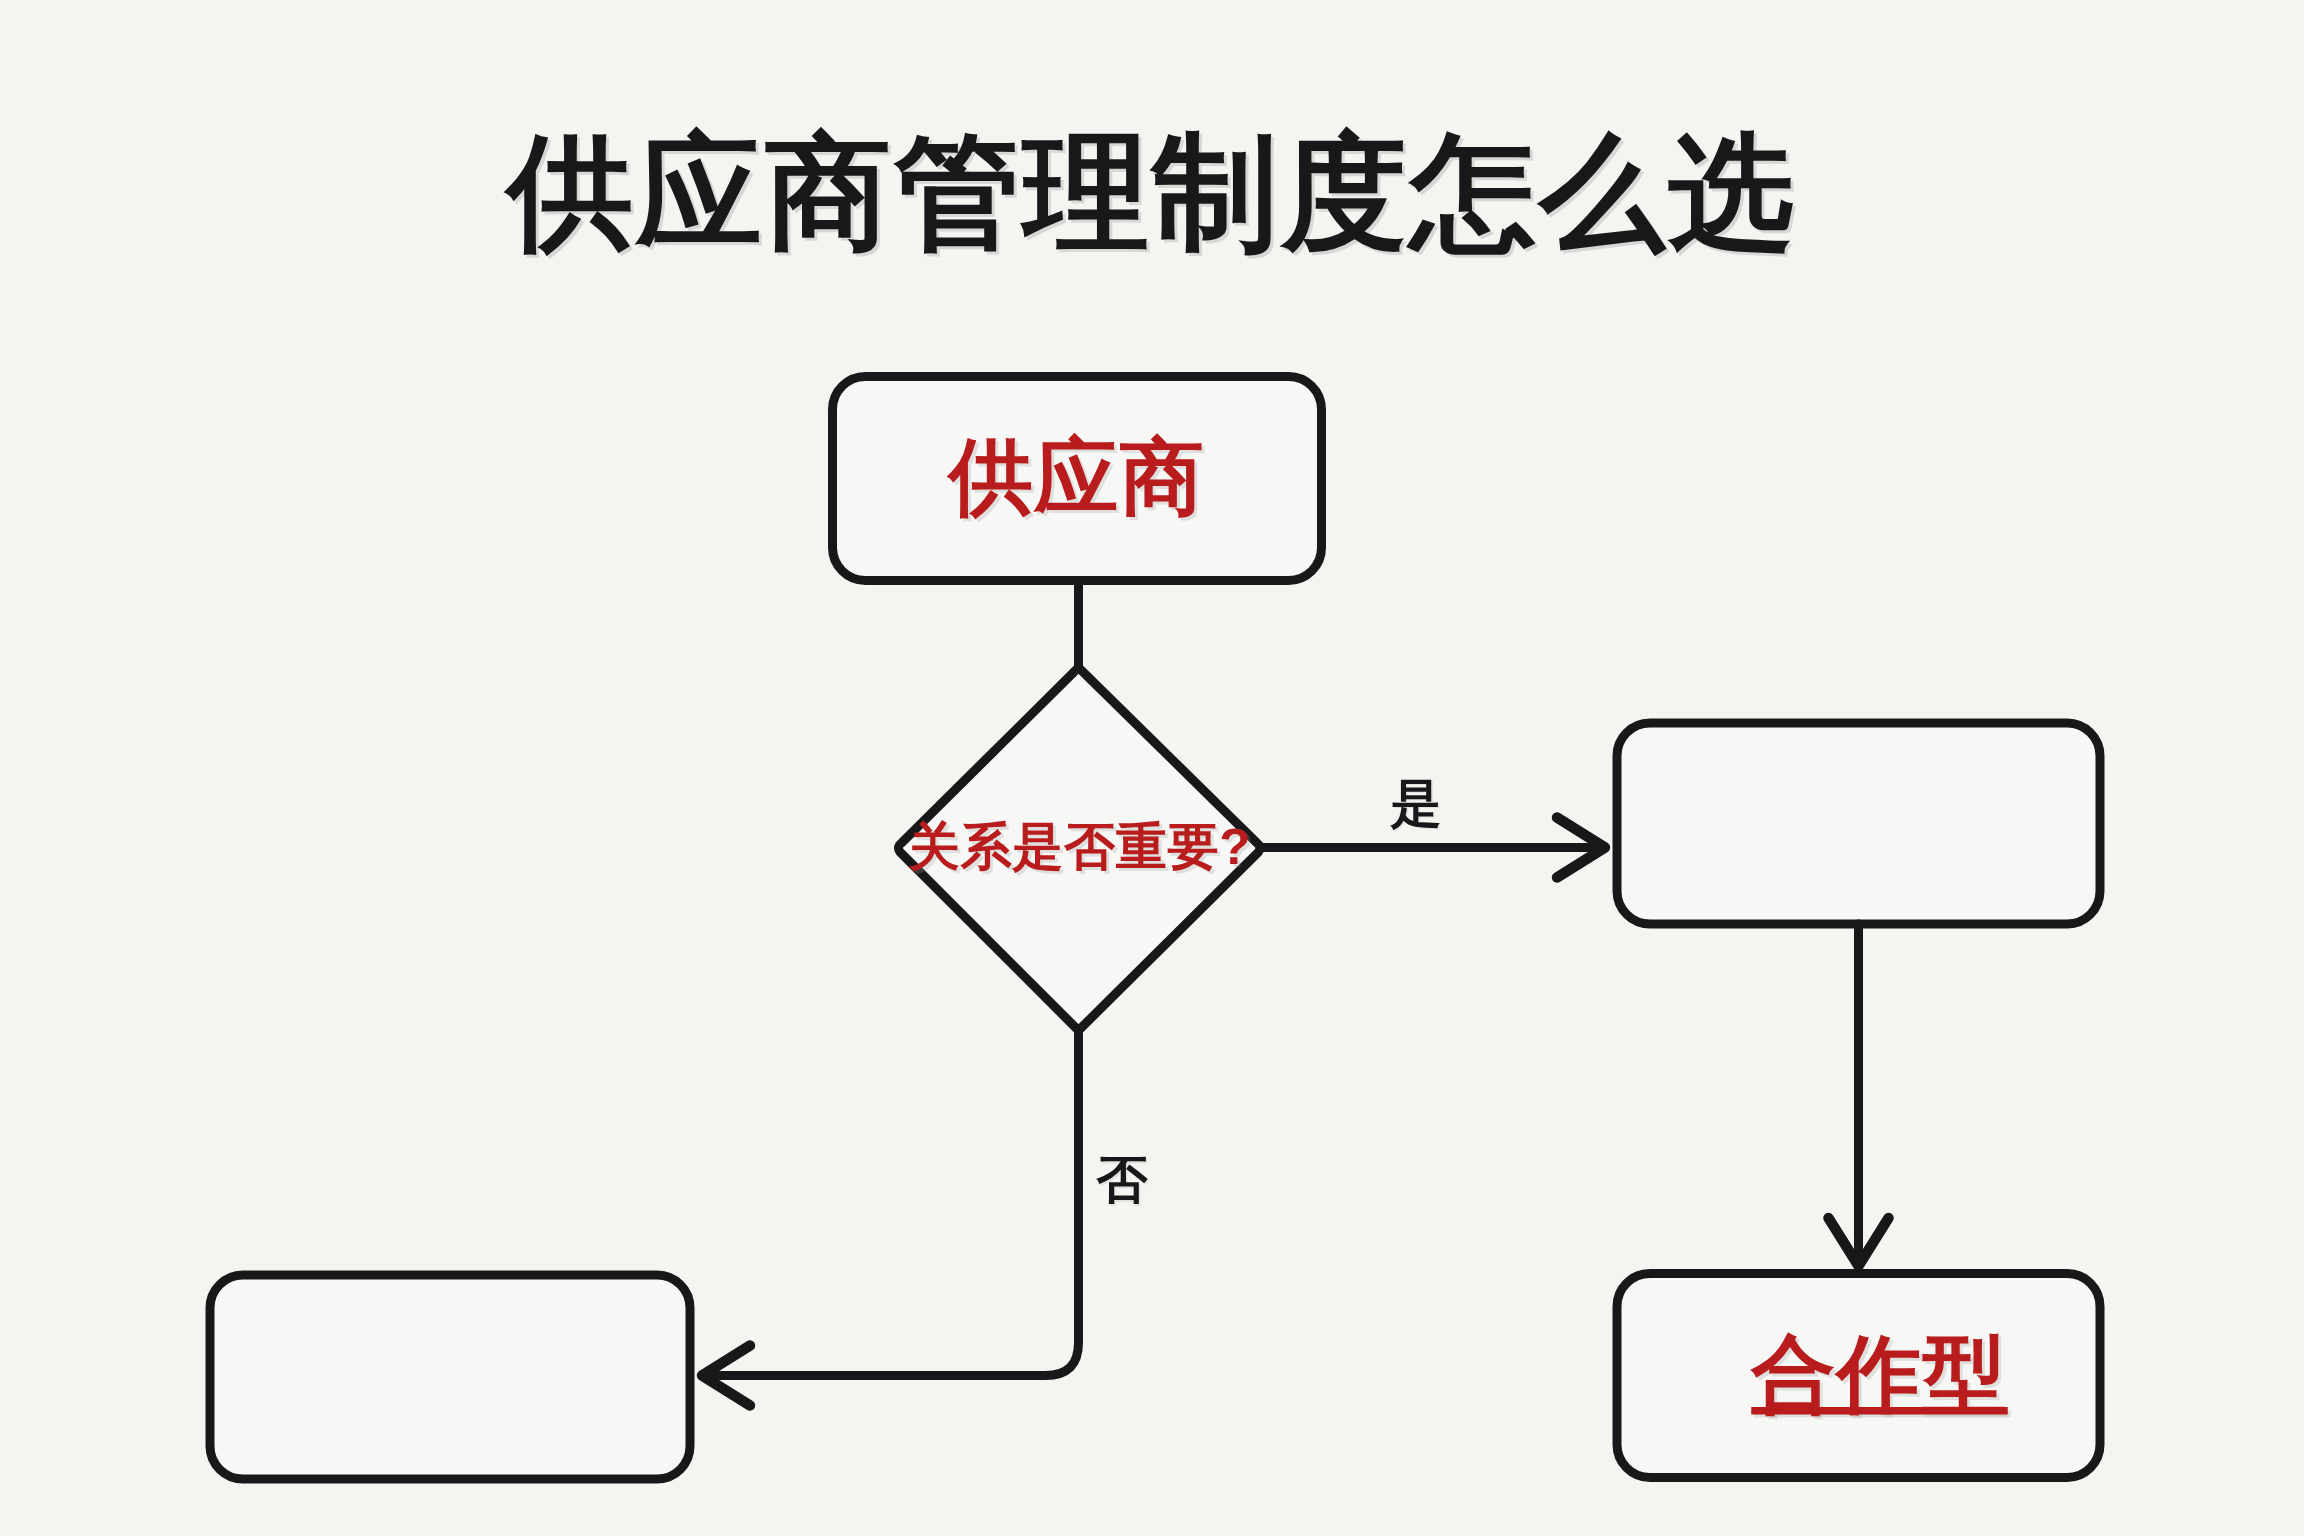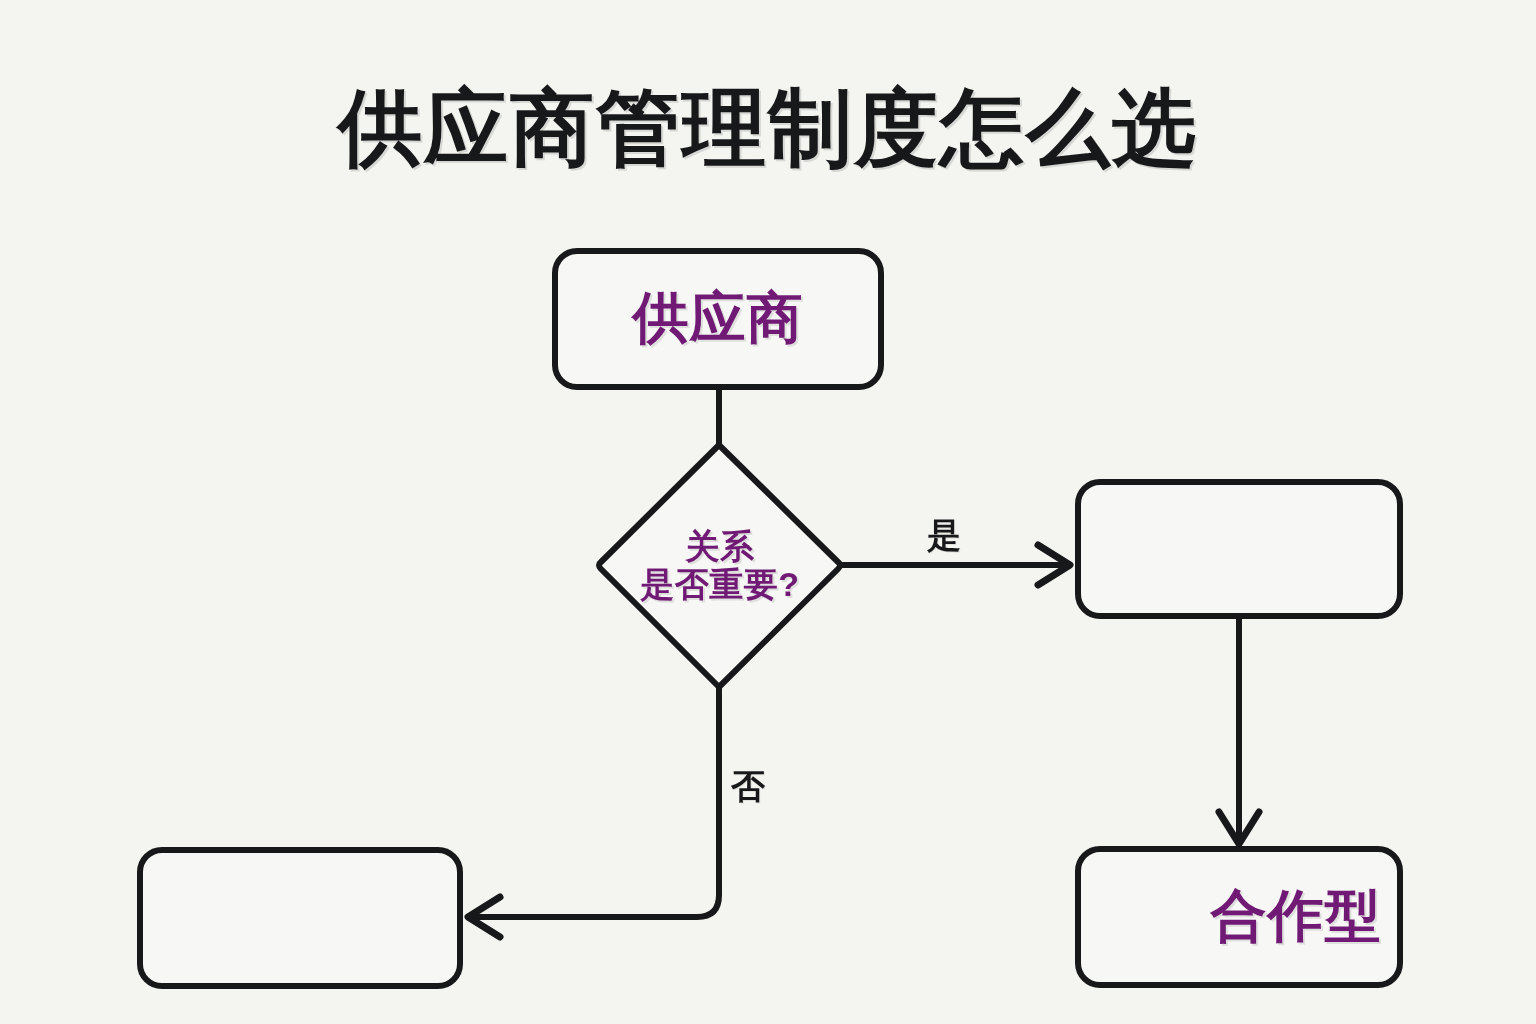--- a/index.html
+++ b/index.html
@@ -39,34 +39,34 @@
     left: 0;
     top: 0;
     width: 1536px;
     height: 1024px;
   }
   .node-label {
     position: absolute;
     display: flex;
     align-items: center;
     justify-content: center;
-    color: #701a75;
+    color: #b91c1c;
     font-weight: 700;
     text-align: center;
     pointer-events: none;
     text-shadow: 2px 2px 0 rgba(150,150,150,0.25);
   }
   .node-label.big {
     font-size: 56px;
     letter-spacing: 1px;
   }
   .node-label.decision {
     font-size: 34px;
     line-height: 1.12;
-    flex-direction: column;
+    flex-direction: row;
     letter-spacing: 0.5px;
   }
   .edge-label {
     position: absolute;
     color: #17181a;
     font-size: 34px;
     font-weight: 600;
     text-shadow: 1px 1px 0 rgba(150,150,150,0.2);
     pointer-events: none;
   }
@@ -103,20 +103,20 @@
   </svg>
 
   <div class="node-label big" style="left:555px; top:209px; width:326px; height:136px;">供应商</div>
 
   <div class="node-label decision" style="left:600px; top:452px; width:240px; height:142px;">
     <span>关系</span>
     <span>是否重要?</span>
   </div>
 
 
-  <div class="node-label big" style="left:1135px; top:807px; width:322px; height:136px;">合作型</div>
+  <div class="node-label big" style="left:1092px; top:807px; width:322px; height:136px;text-decoration:underline;">合作型</div>
 
 
   <div class="edge-label" style="left:927px; top:471px;">是</div>
 
   <div class="edge-label" style="left:731px; top:722px;">否</div>
 
 </div>
 
 </body></html>

